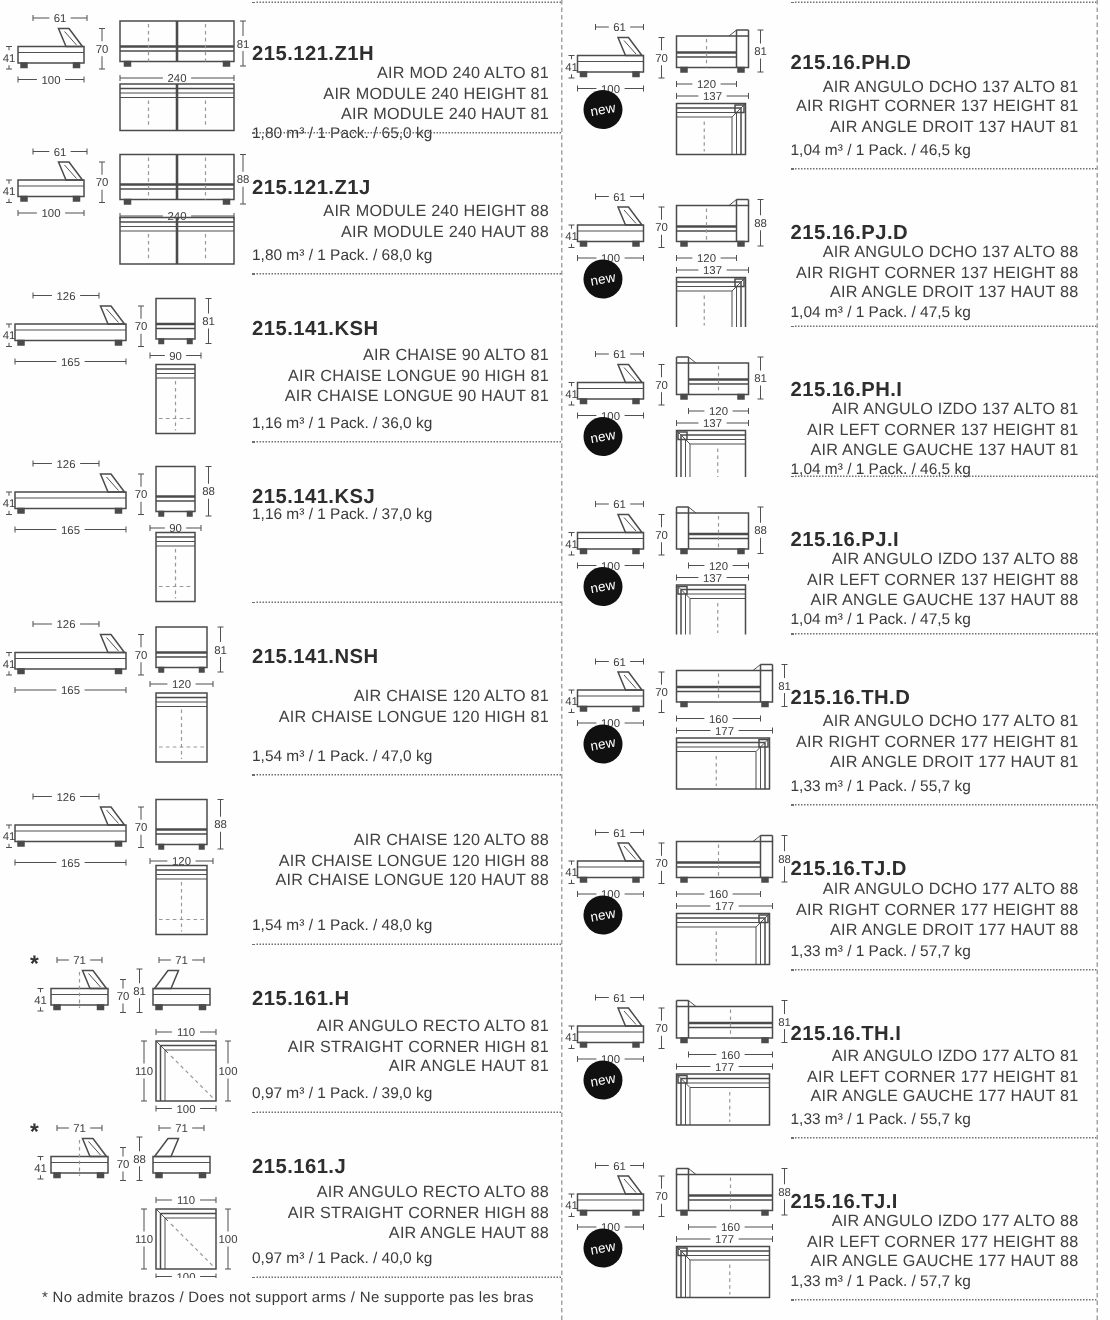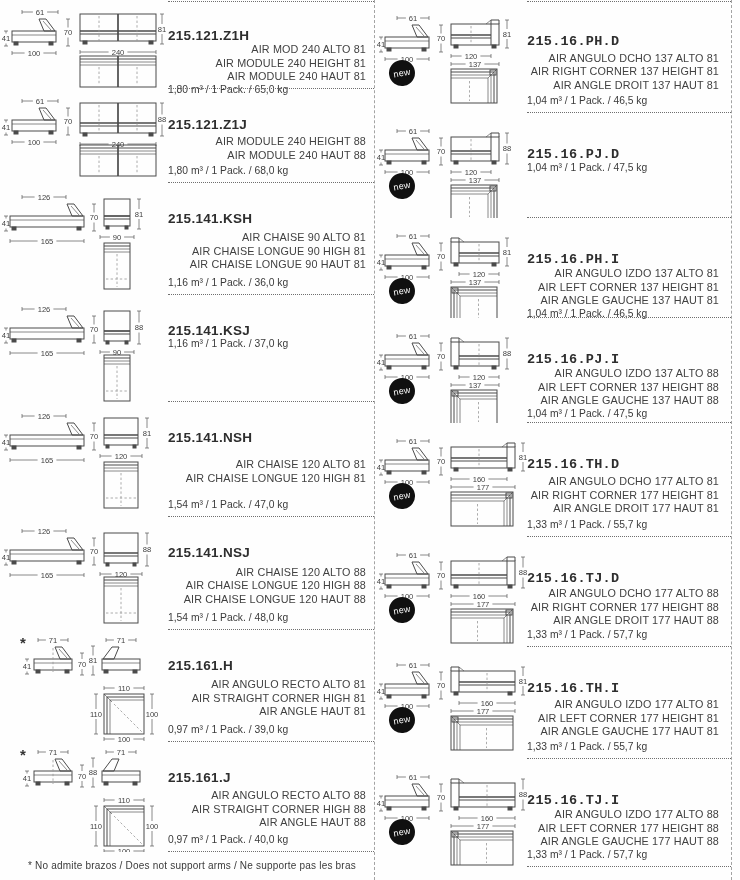--- a/index.html
+++ b/index.html
@@ -16,21 +16,21 @@
   .dsvg{position:absolute;left:0;top:0;}
   .dsvg line,.dsvg rect,.dsvg path{stroke:#4b4b4b;stroke-width:1;fill:none;}
   .dsvg .thin{stroke-width:.65;}
   .dsvg .bold{stroke-width:1.7;}
   .dsvg .dsh{stroke:#979797;stroke-width:.8;stroke-dasharray:2.4 2.2;}
   .dsvg .fil{fill:#4b4b4b;}
   .dsvg text{font-family:"Liberation Sans",sans-serif;font-size:7.6px;fill:#3e3e3e;stroke:none;}
   .info{position:absolute;left:var(--tl);right:8px;top:0;bottom:2px;display:flex;flex-direction:column;margin-top:20px;}
   .col-right .info{right:12px;}
   .code{padding-top:8px;font-size:13.5px;font-weight:700;letter-spacing:.3px;color:#2e2e2e;}
-  .col-right .code{padding-top:14px;font-family:Liberation Mono, monospace;}
+  .col-right .code{padding-top:14px;}
   .descs{margin-top:auto;margin-bottom:auto;text-align:right;}
   .desc{font-size:10.8px;line-height:13.6px;letter-spacing:.15px;color:#414141;}
   .spec{font-size:10.3px;padding-bottom:5px;color:#3a3a3a;}
   .new-badge{position:absolute;left:14px;top:60px;width:26px;height:26px;border-radius:50%;
              background:#101010;color:#fff;font-size:9px;display:flex;align-items:center;
              justify-content:center;transform:rotate(-10deg);letter-spacing:.2px;}
   .asterisk{position:absolute;left:20px;top:4px;font-size:15px;font-weight:700;color:#333;}
   .footnote{position:absolute;left:28px;top:860px;font-size:10px;letter-spacing:.2px;color:#3a3a3a;}
 </style>
 </head>
@@ -407,21 +407,20 @@
               <rect x="104" y="58" width="34" height="46" class=""></rect>
               <line x1="104" y1="61" x2="138" y2="61" class=""></line>
               <line x1="104" y1="64" x2="138" y2="64" class="thin"></line>
               <line x1="104" y1="67" x2="138" y2="67" class="thin"></line>
               <line x1="121" y1="69" x2="121" y2="102" class="dsh"></line>
               <line x1="106" y1="94" x2="136" y2="94" class="dsh"></line>
             </g>
           </svg>
         </div>
         <div class="info">
-          <div class="code">215.141.NSJ</div>
           <div class="descs">
             <div class="desc">AIR CHAISE 120 ALTO 88</div>
             <div class="desc">AIR CHAISE LONGUE 120 HIGH 88</div>
             <div class="desc">AIR CHAISE LONGUE 120 HAUT 88</div>
           </div>
           <div class="spec">1,54 m³ / 1 Pack. / 48,0 kg</div>
         </div>
       </div>
       <div class="row" style="height: 112px;">
         <div class="diagram">
@@ -732,20 +731,25 @@
               <line x1="113" y1="71" x2="113" y2="96" class="thin"></line>
               <path d="M113 71L122 62" class="thin"></path>
               <rect x="115" y="63" width="6" height="5" class=""></rect>
               <line x1="94.5" y1="74" x2="94.5" y2="94" class="dsh"></line>
             </g>
           </svg>
           <div class="new-badge">new</div>
         </div>
         <div class="info">
           <div class="code">215.16.PJ.D</div>
+          <div class="descs">
+            <div class="desc">AIR ANGULO DCHO 137 ALTO 88</div>
+            <div class="desc">AIR RIGHT CORNER 137 HEIGHT 88</div>
+            <div class="desc">AIR ANGLE DROIT 137 HAUT 88</div>
+          </div>
           <div class="spec">1,04 m³ / 1 Pack. / 47,5 kg</div>
         </div>
       </div>
       <div class="row" style="height: 100px;">
         <div class="diagram">
           <svg class="dsvg" width="152" height="100" viewBox="0 0 152 100">
             <g transform="translate(0,10)">
               <rect x="10" y="27" width="44" height="11" class=""></rect>
               <line x1="10" y1="31" x2="54" y2="31" class="thin"></line>
               <path d="M37 15L44 15L53 27L42 27Z" class=""></path>

